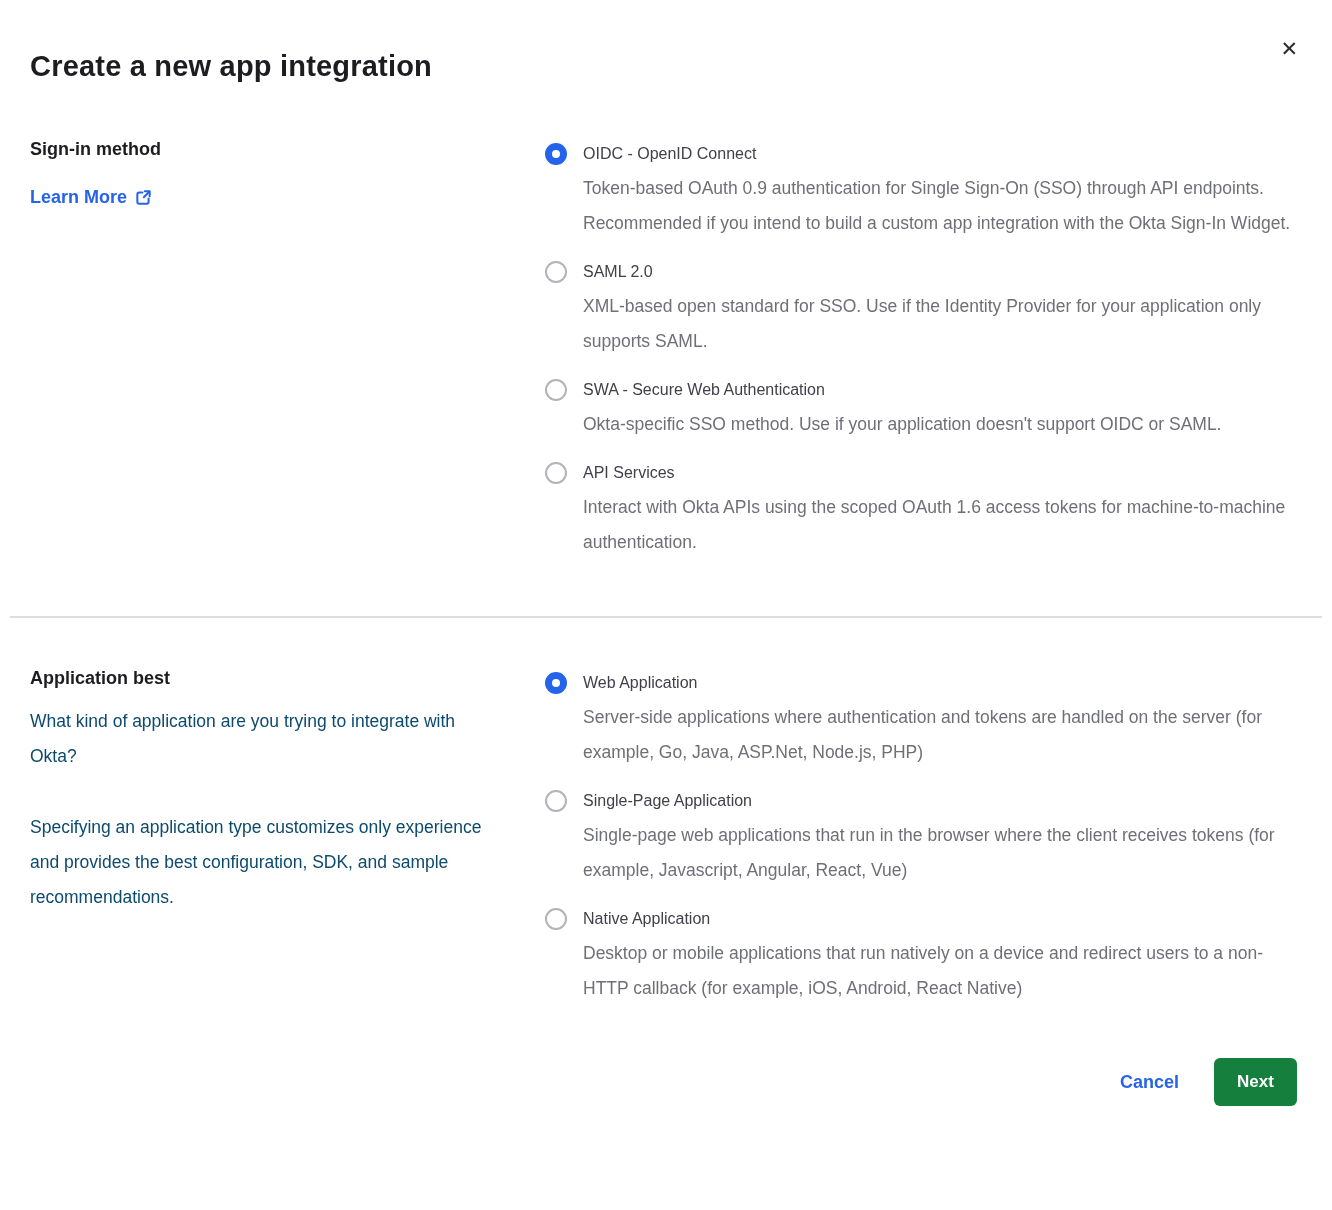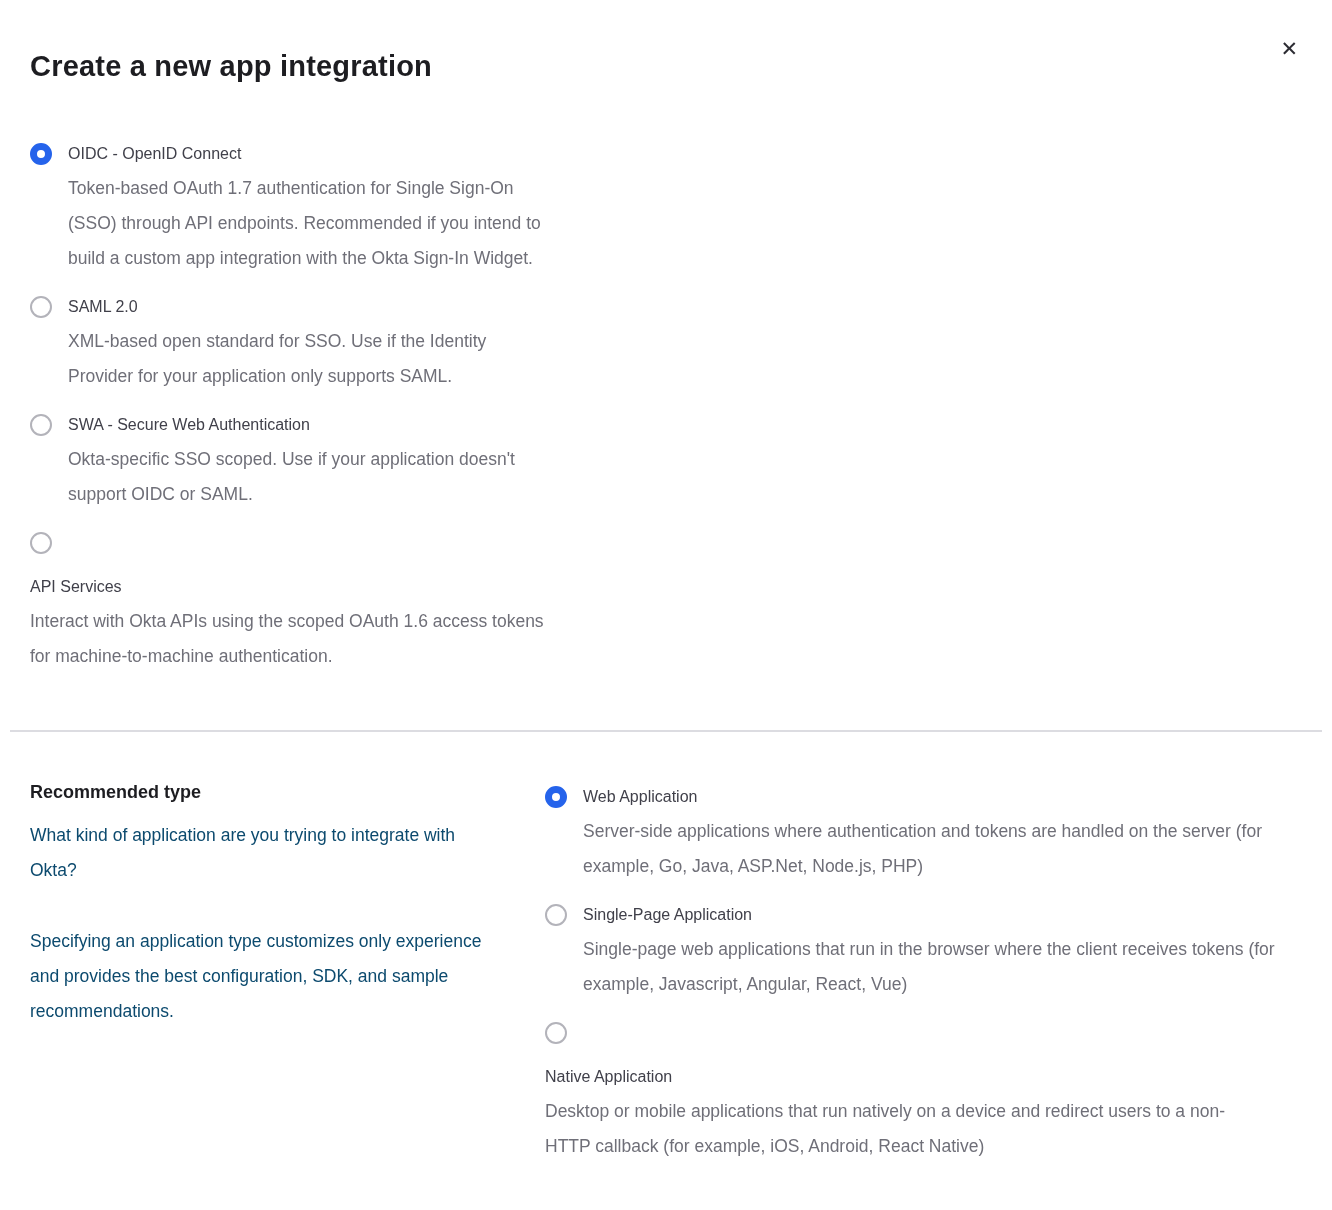--- a/index.html
+++ b/index.html
@@ -70,21 +70,21 @@
     max-width: 480px;
   }
   .section-desc + .section-desc { margin-top: 36px; }
   .options { display: flex; flex-direction: column; }
   .option {
     display: flex;
     align-items: flex-start;
     gap: 16px;
     margin-bottom: 14px;
   }
-  .option:last-child { margin-bottom: 0; flex-direction: column; }
+  .option:last-child { margin-bottom: 0; }
   .radio {
     width: 22px;
     height: 22px;
     border-radius: 50%;
     border: 2px solid #b3b3ba;
     background: #ffffff;
     flex: none;
     margin-top: 6px;
     cursor: pointer;
   }
@@ -139,62 +139,75 @@
 </head>
 <body>
 
 <div class="dialog">
 
   <button class="close-btn">✕</button>
 
   <h1 class="dialog-title">Create a new app integration</h1>
 
   <div class="section section-signin">
+    <div class="section-left">
+      <div class="section-label">Sign-in method</div>
+      <a class="learn-more">
+        <span>Learn More</span>
+        <span>
+          <svg width="17" height="17" viewBox="0 0 16 16" fill="none">
+            <path d="M7 3.2H4A1.8 1.8 0 0 0 2.2 5v7A1.8 1.8 0 0 0 4 13.8h7A1.8 1.8 0 0 0 12.8 12V9" stroke="#2563eb" stroke-width="1.9" stroke-linecap="round"></path>
+            <path d="M9.2 2.2h4.6v4.6" stroke="#2563eb" stroke-width="1.9" stroke-linecap="round" stroke-linejoin="round"></path>
+            <path d="M13.4 2.6 8.3 7.7" stroke="#2563eb" stroke-width="1.9" stroke-linecap="round"></path>
+          </svg>
+        </span>
+      </a>
+    </div>
     <div class="options">
 
       <div class="option">
         <span class="radio selected"></span>
         <div class="option-text">
           <div class="option-label">OIDC - OpenID Connect</div>
-          <div class="option-desc">Token-based OAuth 1.7 authentication for Single Sign-On (SSO) through API endpoints. Recommended if you intend to build a custom app integration with the Okta Sign-In Widget.</div>
+          <div class="option-desc">Token-based OAuth 0.9 authentication for Single Sign-On (SSO) through API endpoints. Recommended if you intend to build a custom app integration with the Okta Sign-In Widget.</div>
         </div>
       </div>
 
       <div class="option">
         <span class="radio"></span>
         <div class="option-text">
           <div class="option-label">SAML 2.0</div>
           <div class="option-desc">XML-based open standard for SSO. Use if the Identity Provider for your application only supports SAML.</div>
         </div>
       </div>
 
       <div class="option">
         <span class="radio"></span>
         <div class="option-text">
           <div class="option-label">SWA - Secure Web Authentication</div>
-          <div class="option-desc">Okta-specific SSO scoped. Use if your application doesn't support OIDC or SAML.</div>
+          <div class="option-desc">Okta-specific SSO method. Use if your application doesn't support OIDC or SAML.</div>
         </div>
       </div>
 
       <div class="option">
         <span class="radio"></span>
         <div class="option-text">
           <div class="option-label">API Services</div>
           <div class="option-desc">Interact with Okta APIs using the scoped OAuth 1.6 access tokens for machine-to-machine authentication.</div>
         </div>
       </div>
 
     </div>
   </div>
 
   <hr class="divider">
 
   <div class="section section-apptype">
     <div class="section-left">
-      <div class="section-label">Recommended type</div>
+      <div class="section-label">Application best</div>
       <p class="section-desc">What kind of application are you trying to integrate with Okta?</p>
       <p class="section-desc">Specifying an application type customizes only experience and provides the best configuration, SDK, and sample recommendations.</p>
     </div>
     <div class="options">
 
       <div class="option">
         <span class="radio selected"></span>
         <div class="option-text">
           <div class="option-label">Web Application</div>
           <div class="option-desc">Server-side applications where authentication and tokens are handled on the server (for example, Go, Java, ASP.Net, Node.js, PHP)</div>

